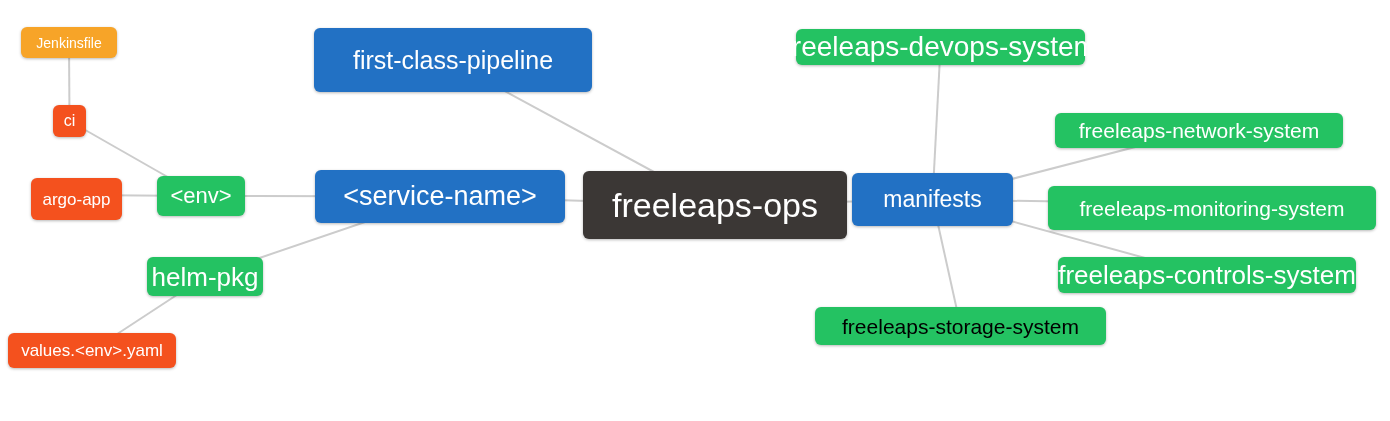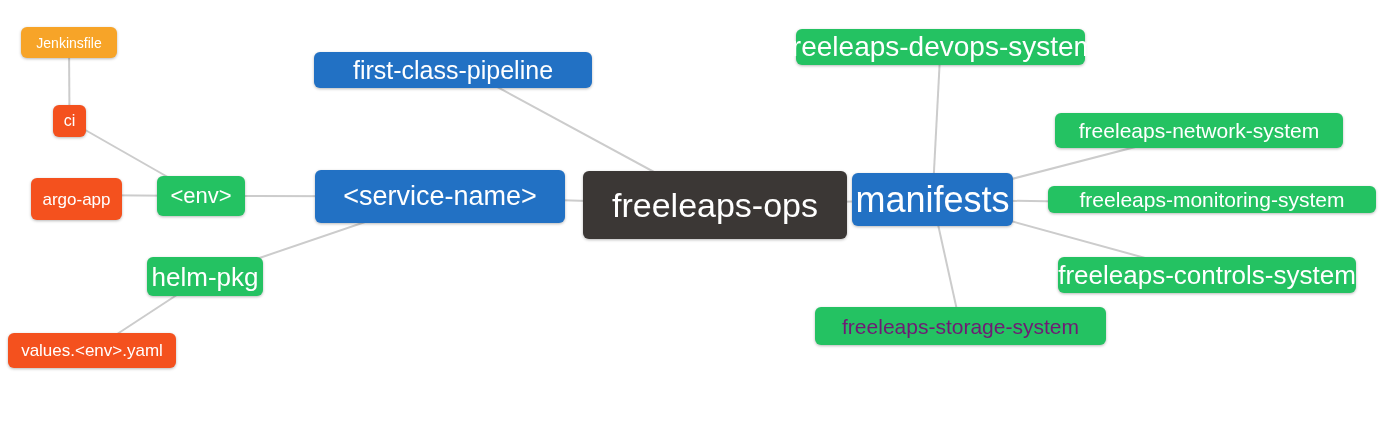--- a/index.html
+++ b/index.html
@@ -53,27 +53,27 @@
       <line x1="440" y1="196.5" x2="715" y2="205" stroke="#cccccc" stroke-width="2"></line>
       <line x1="715" y1="205" x2="932.5" y2="199.5" stroke="#cccccc" stroke-width="2"></line>
       <line x1="932.5" y1="199.5" x2="940.5" y2="47" stroke="#cccccc" stroke-width="2"></line>
       <line x1="932.5" y1="199.5" x2="1199" y2="130.5" stroke="#cccccc" stroke-width="2"></line>
       <line x1="932.5" y1="199.5" x2="1212" y2="204" stroke="#cccccc" stroke-width="2"></line>
       <line x1="932.5" y1="199.5" x2="1207" y2="275" stroke="#cccccc" stroke-width="2"></line>
       <line x1="932.5" y1="199.5" x2="960.5" y2="326" stroke="#cccccc" stroke-width="2"></line>
     </svg>
 
 <div class="node" style="left: 583px; top: 171px; width: 264px; height: 68px; background: rgb(59, 55, 53); font-size: 34px; color: rgb(255, 255, 255);">freeleaps-ops</div>
-    <div class="node" style="left: 314px; top: 52px; width: 278px; height: 36px; background: rgb(34, 113, 196); font-size: 25px; color: rgb(255, 255, 255);">first-class-pipeline</div>
+    <div class="node" style="left: 314px; top: 28px; width: 278px; height: 64px; background: rgb(34, 113, 196); font-size: 25px; color: rgb(255, 255, 255);">first-class-pipeline</div>
     <div class="node" style="left: 315px; top: 170px; width: 250px; height: 53px; background: rgb(34, 113, 196); font-size: 27px; color: rgb(255, 255, 255);">&lt;service-name&gt;</div>
-    <div class="node" style="left: 852px; top: 173px; width: 161px; height: 53px; background: rgb(34, 113, 196); font-size: 36px; color: rgb(255, 255, 255);">manifests</div>
+    <div class="node" style="left: 852px; top: 173px; width: 161px; height: 53px; background: rgb(34, 113, 196); font-size: 23px; color: rgb(255, 255, 255);">manifests</div>
     <div class="node" style="left: 157px; top: 176px; width: 88px; height: 40px; background: rgb(36, 194, 98); font-size: 22px; color: rgb(255, 255, 255);">&lt;env&gt;</div>
     <div class="node" style="left: 147px; top: 257px; width: 116px; height: 39px; background: rgb(36, 194, 98); font-size: 26px; color: rgb(255, 255, 255);">helm-pkg</div>
     <div class="node" style="left: 796px; top: 29px; width: 289px; height: 36px; background: rgb(36, 194, 98); font-size: 28px; color: rgb(255, 255, 255);">freeleaps-devops-system</div>
     <div class="node" style="left: 1055px; top: 113px; width: 288px; height: 35px; background: rgb(36, 194, 98); font-size: 21px; color: rgb(255, 255, 255);">freeleaps-network-system</div>
-    <div class="node" style="left: 1048px; top: 186px; width: 328px; height: 27px; background: rgb(36, 194, 98); font-size: 21px; color: rgb(255, 255, 255);">freeleaps-monitoring-system</div>
+    <div class="node" style="left: 1048px; top: 186px; width: 328px; height: 44px; background: rgb(36, 194, 98); font-size: 21px; color: rgb(255, 255, 255);">freeleaps-monitoring-system</div>
     <div class="node" style="left: 1058px; top: 257px; width: 298px; height: 36px; background: rgb(36, 194, 98); font-size: 26px; color: rgb(255, 255, 255);">freeleaps-controls-system</div>
-    <div class="node" style="left: 815px; top: 307px; width: 291px; height: 38px; background: rgb(36, 194, 98); font-size: 21px; color: #701a75;">freeleaps-storage-system</div>
+    <div class="node" style="left: 815px; top: 307px; width: 291px; height: 38px; background: rgb(36, 194, 98); font-size: 21px; color: #000000;">freeleaps-storage-system</div>
     <div class="node" style="left: 53px; top: 105px; width: 33px; height: 32px; background: rgb(244, 81, 30); font-size: 16px; color: rgb(255, 255, 255);">ci</div>
     <div class="node" style="left: 31px; top: 178px; width: 91px; height: 42px; background: rgb(244, 81, 30); font-size: 17px; color: rgb(255, 255, 255);">argo-app</div>
     <div class="node" style="left: 8px; top: 333px; width: 168px; height: 35px; background: rgb(244, 81, 30); font-size: 17px; color: rgb(255, 255, 255);">values.&lt;env&gt;.yaml</div>
     <div class="node" style="left: 21px; top: 27px; width: 96px; height: 31px; background: rgb(247, 164, 40); font-size: 14px; color: rgb(255, 255, 255);">Jenkinsfile</div>
   </div>
 
 </body></html>

